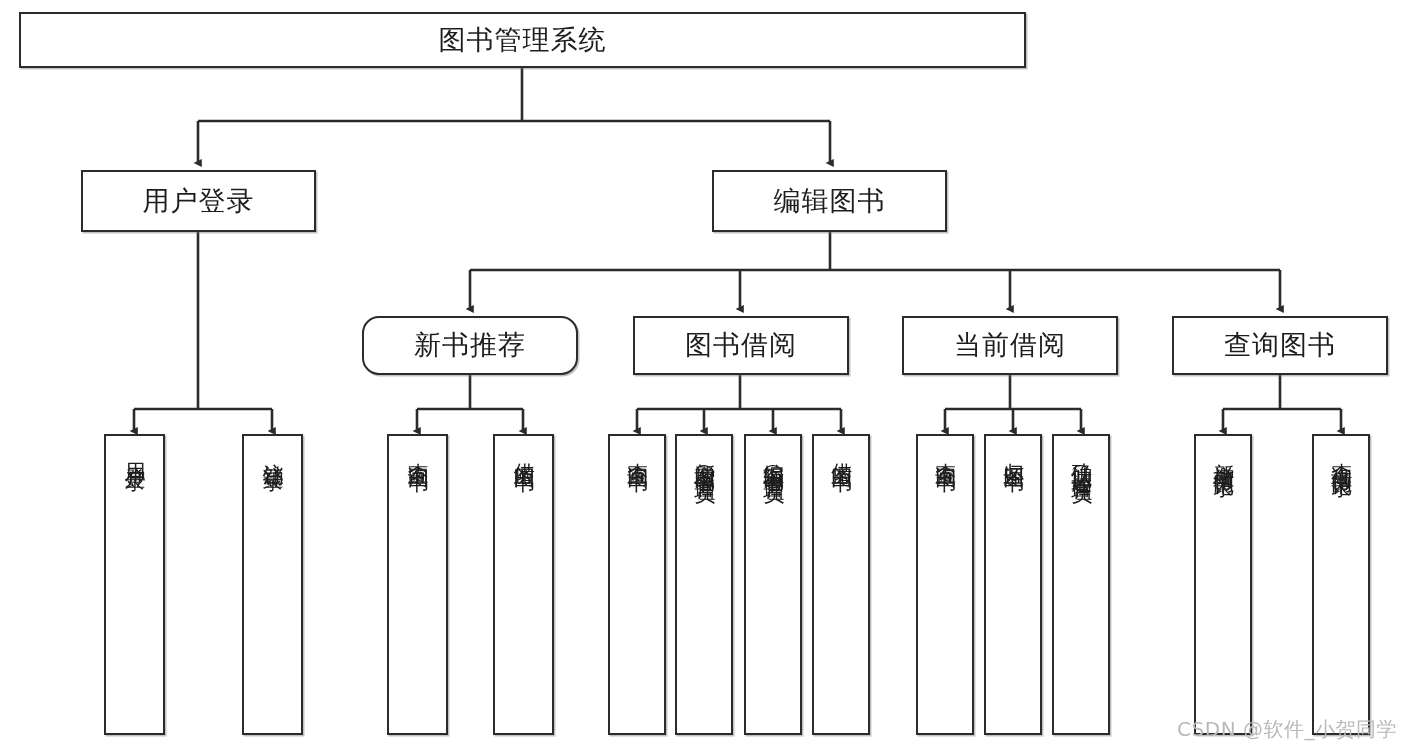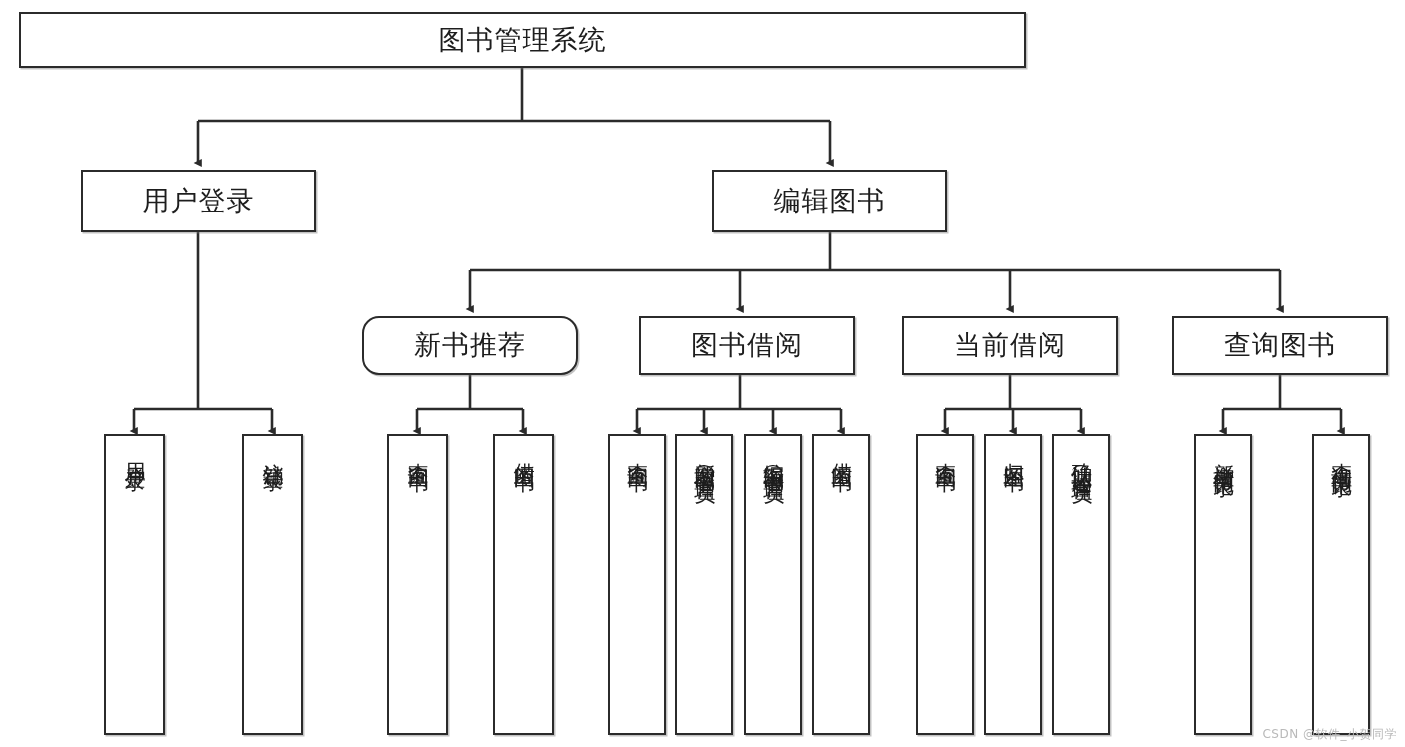--- a/index.html
+++ b/index.html
@@ -42,21 +42,21 @@
     letter-spacing:3px;
     white-space:pre-wrap;
     word-break:break-all;
     max-height:284px;
   }
   .node.leaf.tall .label{max-height:292px;}
 
   #watermark{
     position:absolute;
     right:8px;bottom:4px;
-    font-size:12px;
+    font-size:20px;
     color:#b9b9b9;
     letter-spacing:.5px;
     white-space:nowrap;
     user-select:none;
   }
 </style>
 </head>
 <body>
 
 <div id="diagram-root">
@@ -121,21 +121,21 @@
   <div class="node" style="left:81px;top:170px;width:235px;height:62px;">
     <span class="label">用户登录</span>
   </div>
   <div class="node" style="left:712px;top:170px;width:235px;height:62px;">
     <span class="label">编辑图书</span>
   </div>
 
   <div class="node" style="left:362px;top:316px;width:216px;height:59px;border-radius:17px;">
     <span class="label">新书推荐</span>
   </div>
-  <div class="node" style="left:633px;top:316px;width:216px;height:59px;margin-left:6px;">
+  <div class="node" style="left:633px;top:316px;width:216px;height:59px;">
     <span class="label">图书借阅</span>
   </div>
   <div class="node" style="left:902px;top:316px;width:216px;height:59px;">
     <span class="label">当前借阅</span>
   </div>
   <div class="node" style="left:1172px;top:316px;width:216px;height:59px;">
     <span class="label">查询图书</span>
   </div>
 
   <div class="node leaf" style="left:104px;top:434px;width:61px;height:301px;">

